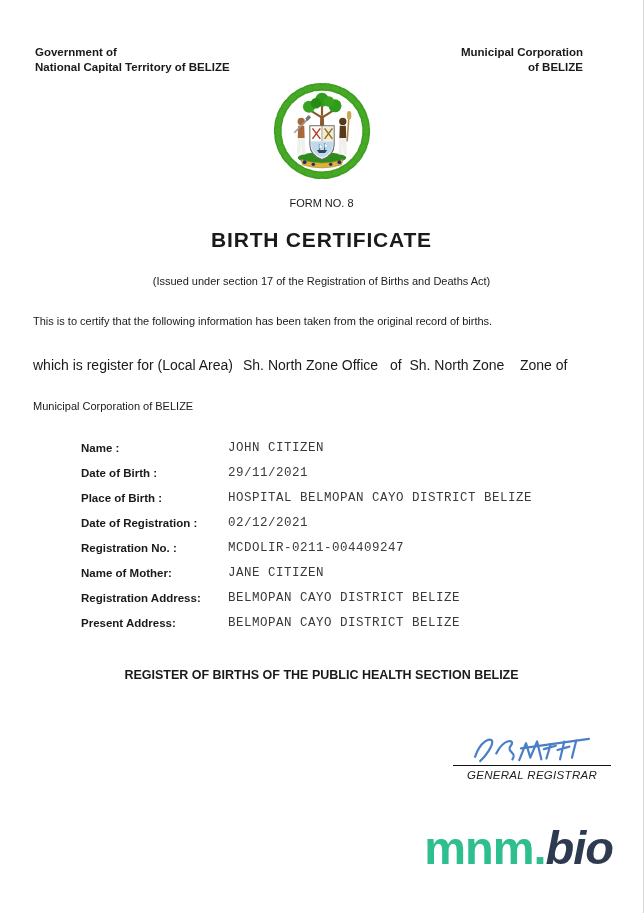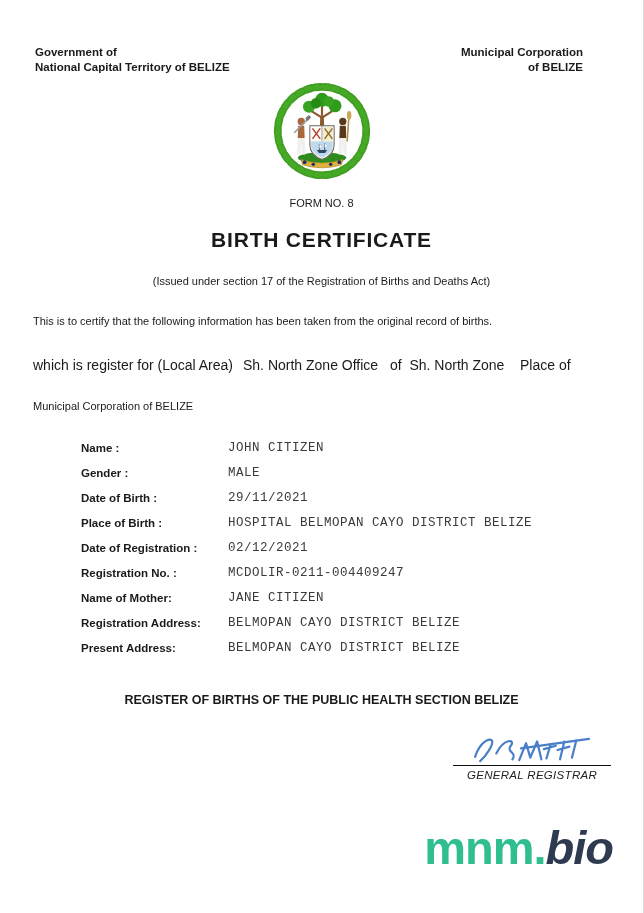--- a/index.html
+++ b/index.html
@@ -154,32 +154,28 @@
   <div class="form-no">FORM NO. 8</div>
   <div class="title">BIRTH CERTIFICATE</div>
   <div class="subtitle">(Issued under section 17 of the Registration of Births and Deaths Act)</div>
 
   <div class="certify-line">This is to certify that the following information has been taken from the original record of births.</div>
 
   <div class="register-row">
     <span class="p1">which is register for (Local Area)</span>
     <span class="p2">Sh. North Zone Office</span>
     <span class="p3">of  Sh. North Zone</span>
-    <span class="p4">Place of</span>
+    <span class="p4">Zone of</span>
   </div>
   <div class="register-line2">Municipal Corporation of BELIZE</div>
 
   <div class="fields">
     <div class="field-row">
       <span class="field-label">Name :</span>
       <span class="field-value">JOHN CITIZEN</span>
-    </div>
-    <div class="field-row">
-      <span class="field-label">Gender :</span>
-      <span class="field-value">MALE</span>
     </div>
     <div class="field-row">
       <span class="field-label">Date of Birth :</span>
       <span class="field-value">29/11/2021</span>
     </div>
     <div class="field-row">
       <span class="field-label">Place of Birth :</span>
       <span class="field-value">HOSPITAL BELMOPAN CAYO DISTRICT BELIZE</span>
     </div>
     <div class="field-row">

